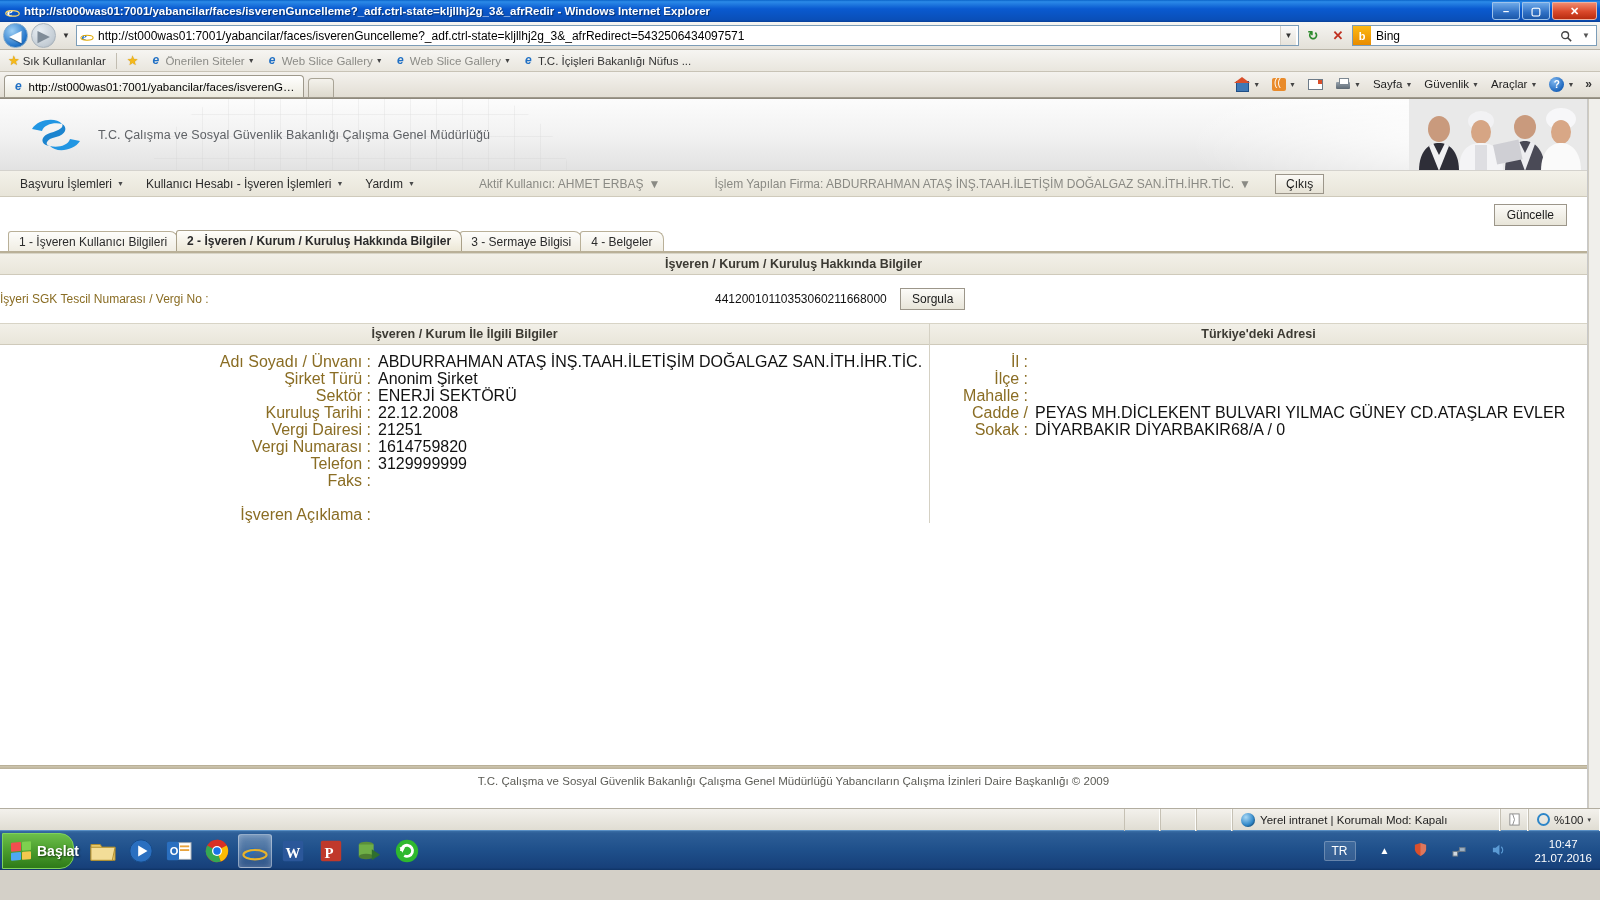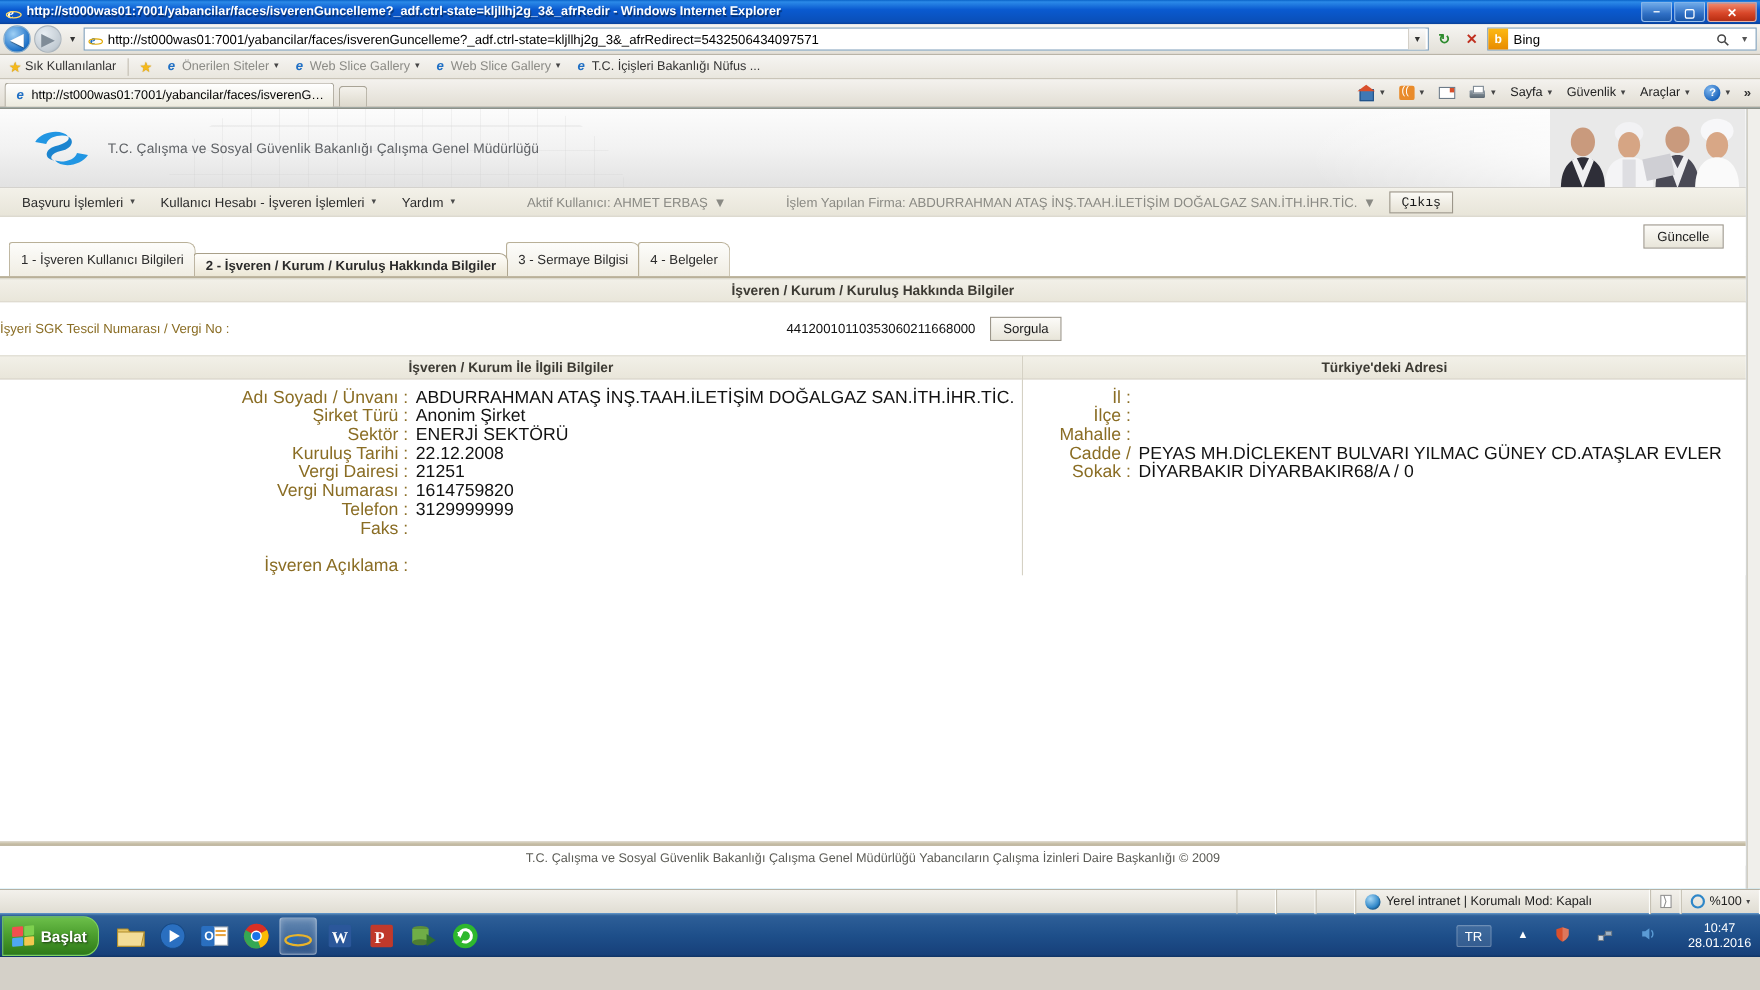--- a/index.html
+++ b/index.html
@@ -211,21 +211,21 @@
     color: #fff; font-size: 10px; font-weight: bold;
     display: inline-flex; align-items: center; justify-content: center;
   }
   .chev2 { font-weight: bold; font-size: 12px; color:#333; padding: 0 4px; }
 
   
   .viewport {
     position: relative;
     width: 1600px;
     height: 710px;
-    background: #7dd3fc;
+    background: #84cc16;
     border-top: 1px solid #8f8a7d;
     overflow: hidden;
   }
   .page {
     width: 1588px;
     background: #fff;
     border-right: 1px solid #c8c8c8;
     height: 710px;
     position: relative;
   }
@@ -278,24 +278,25 @@
     font-size: 12px; color: #2b2b2b;
     padding-left: 10px; gap: 2px;
     position: relative;
   }
   .menu-item {
     padding: 3px 10px; display: flex; align-items: center; gap: 5px; white-space: nowrap;
   }
   .menu-item .arr { font-size: 7px; color: #4a4a4a; }
   .menu-info { color: #8a8a84; padding: 3px 10px; display:flex; align-items:center; gap:5px; white-space: nowrap;}
   .cikis-btn {
+    margin-left: 12px;
     padding: 2px 10px;
     background: linear-gradient(to bottom,#fbfaf6,#e6e2d5);
     border: 1px solid #9c968a;
-    font-size: 12px; color: #1a1a1a; font-family: Liberation Mono, monospace;
+    font-size: 12px; color: #1a1a1a;
   }
 
   
   .guncelle-row {
     height: 36px; display: flex; align-items: center; justify-content: flex-end;
     padding-right: 20px; background: #fff;
   }
   .guncelle-btn {
     padding: 3px 12px;
     background: linear-gradient(to bottom,#fcfbf8,#e8e5d9);
@@ -305,21 +306,21 @@
 
   
   .wizard {
     display: flex; align-items: flex-end;
     padding-left: 8px;
     border-bottom: 2px solid #b9b098;
     background: #fff;
     height: 20px;
   }
   .wtab {
-    height: 31px;
+    height: 20px;
     padding: 0 10px;
     font-size: 12px;
     display: flex; align-items: center;
     background: linear-gradient(to bottom,#fdfdfb,#f0ede3);
     border: 1px solid #b9b098;
     border-bottom: none;
     border-radius: 3px 8px 0 0;
     margin-right: -2px;
     color: #2b2b2b;
     position: relative;
@@ -425,21 +426,21 @@
   }
 
   
   .taskbar {
     height: 40px;
     background: linear-gradient(to bottom, #3a6ea5 0%, #2d5e97 6%, #1e4f8a 50%, #17407a 94%, #0f3364 100%);
     display: flex; align-items: center;
     border-top: 1px solid #5a8fc4;
   }
   .start-btn {
-    height: 36px; width: 88px; margin: 2px 6px 2px 2px;
+    height: 36px; width: 72px; margin: 2px 6px 2px 2px;
     border-radius: 0 14px 14px 0;
     background: linear-gradient(to bottom,#6cbf4a 0%,#4da02f 45%,#2e7a18 100%);
     display: flex; align-items: center; gap: 6px;
     padding-left: 8px;
     color: #fff; font-size: 14px; font-weight: bold;
     text-shadow: 1px 1px 2px rgba(0,0,0,.6);
     border: 1px solid #7fd35c;
   }
   .start-flag {
     width: 20px; height: 18px; flex: none;
@@ -873,16 +874,16 @@
         </svg>
     </span>
     <span>
       <svg width="15" height="14" viewBox="0 0 16 15">
           <polygon points="2,5 5,5 9,2 9,13 5,10 2,10" fill="#5b9bd5"></polygon>
           <path d="M11 4 a5 5 0 0 1 0 7" fill="none" stroke="#5b9bd5" stroke-width="1.4"></path>
         </svg>
     </span>
     <span class="clock">
       <div>10:47</div>
-      <div>28.01.2016</div>
+      <div>21.07.2016</div>
     </span>
   </span>
 </div>
 
 </body></html>

